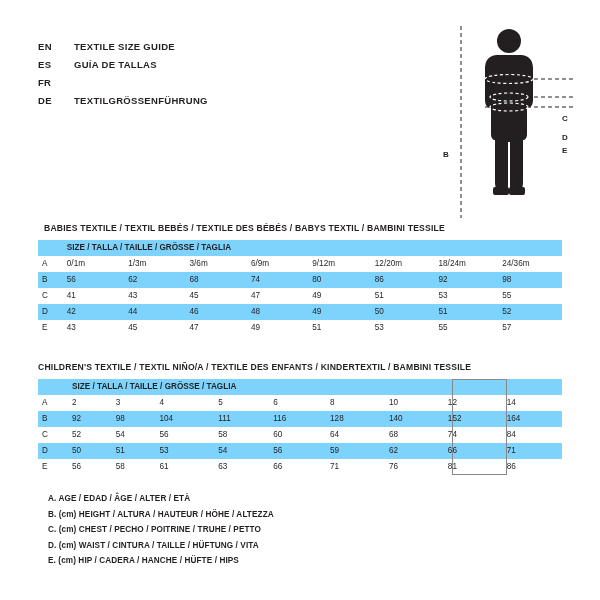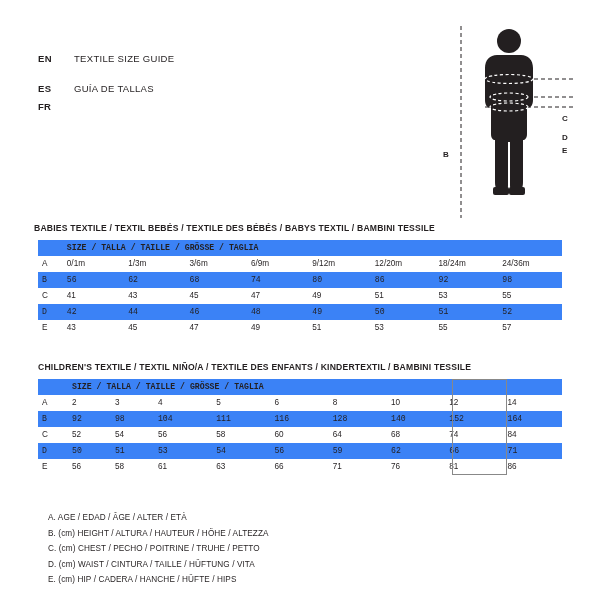--- a/index.html
+++ b/index.html
@@ -35,22 +35,21 @@
     letter-spacing: 0.3px;
     line-height: 18px;
     font-weight: bold;
   }
   .lang-code {
     width: 36px;
     flex: 0 0 36px;
     font-weight: bold;
   }
   .lang-text {
-    font-weight: normal;
-    margin-top: 12px;
+    font-weight: bold;
   }
 
   
   .figure {
     position: absolute;
     left: 435px;
     top: 22px;
     width: 150px;
     height: 195px;
   }
@@ -59,21 +58,21 @@
   }
 
   
   .section-title {
     position: absolute;
     font-size: 8.6px;
     font-weight: bold;
     letter-spacing: 0.2px;
     color: #231f20;
   }
-  #babies-title { left: 34px; top: 223px; }
+  #babies-title { left: 44px; top: 223px; }
   #children-title { left: 38px; top: 362px; }
 
   
   .table-wrap {
     position: absolute;
     left: 38px;
     width: 524px;
   }
   #babies-table-wrap { top: 240px; }
   #children-table-wrap { top: 379px; }
@@ -89,22 +88,21 @@
     height: 16px;
     line-height: 16px;
     border: 0;
     vertical-align: middle;
     white-space: nowrap;
   }
   table.size-table tr.header-row td {
     font-weight: bold;
   }
   table.size-table tr.shade td {
-    background: #3b82f6;
-    font-family: Liberation Mono, monospace;
+    background: #7dd3fc;
   }
   table.size-table tr.white td {
     background: #ffffff;
   }
   table.size-table td.rowlabel {
     width: 26px;
     font-weight: normal;
   }
   table.size-table td.c {
     width: 71px;
@@ -115,23 +113,23 @@
     position: absolute;
     border: 1px solid #888888;
     box-sizing: border-box;
     pointer-events: none;
   }
 
   
   .legend {
     position: absolute;
     left: 48px;
-    top: 510px;
+    top: 491px;
     font-size: 8.2px;
-    font-weight: normal;
+    font-weight: bold;
     line-height: 15.6px;
     letter-spacing: 0.1px;
   }
   .legend div { white-space: nowrap; }
 
   
   .fig-label {
     position: absolute;
     font-size: 8px;
     font-weight: bold;
@@ -148,20 +146,24 @@
       <span class="lang-code">EN</span>
       <span class="lang-text">TEXTILE SIZE GUIDE</span>
     </div>
     <div class="lang-row">
       <span class="lang-code">ES</span>
       <span class="lang-text">GUÍA DE TALLAS</span>
     </div>
     <div class="lang-row">
       <span class="lang-code">FR</span>
     </div>
+    <div class="lang-row">
+      <span class="lang-code">DE</span>
+      <span class="lang-text">TEXTILGRÖSSENFÜHRUNG</span>
+    </div>
   </div>
 
   <div class="figure">
     <svg width="150" height="200" viewBox="0 0 150 200" xmlns="http://www.w3.org/2000/svg">
 
       <line x1="26" y1="4" x2="26" y2="196" stroke="#231f20" stroke-width="1" stroke-dasharray="4,3"></line>
 
       <g fill="#231f20">
         <circle cx="74" cy="19" r="12"></circle>
         <path d="M62,33 L86,33 C93,33 98,38 98,46 L98,78 C98,84 95,86 92,86

